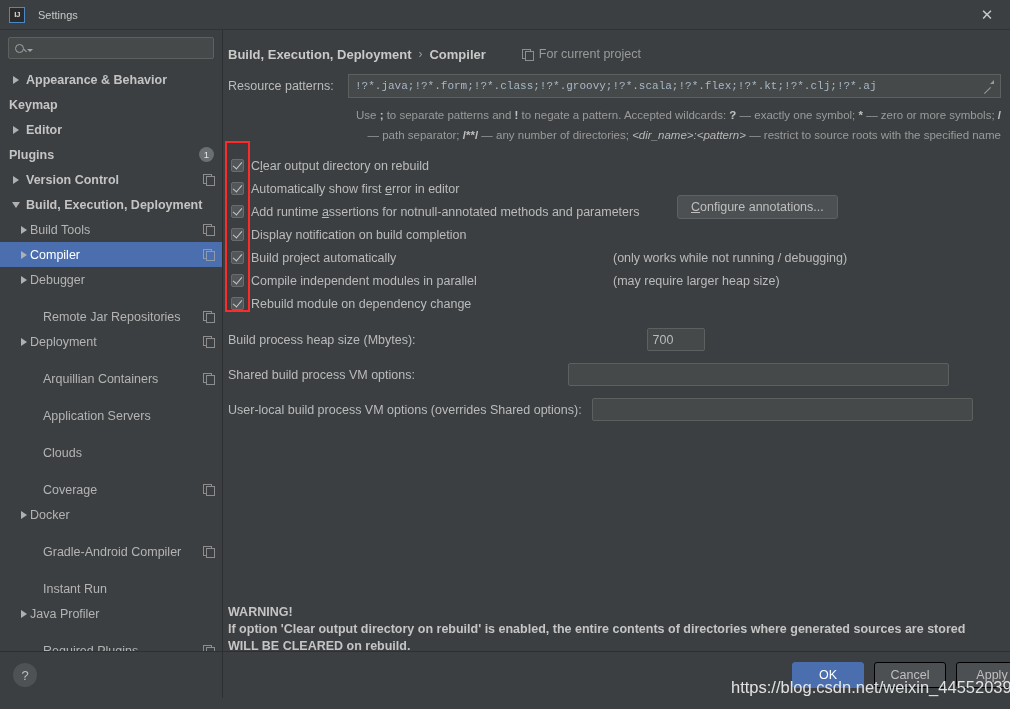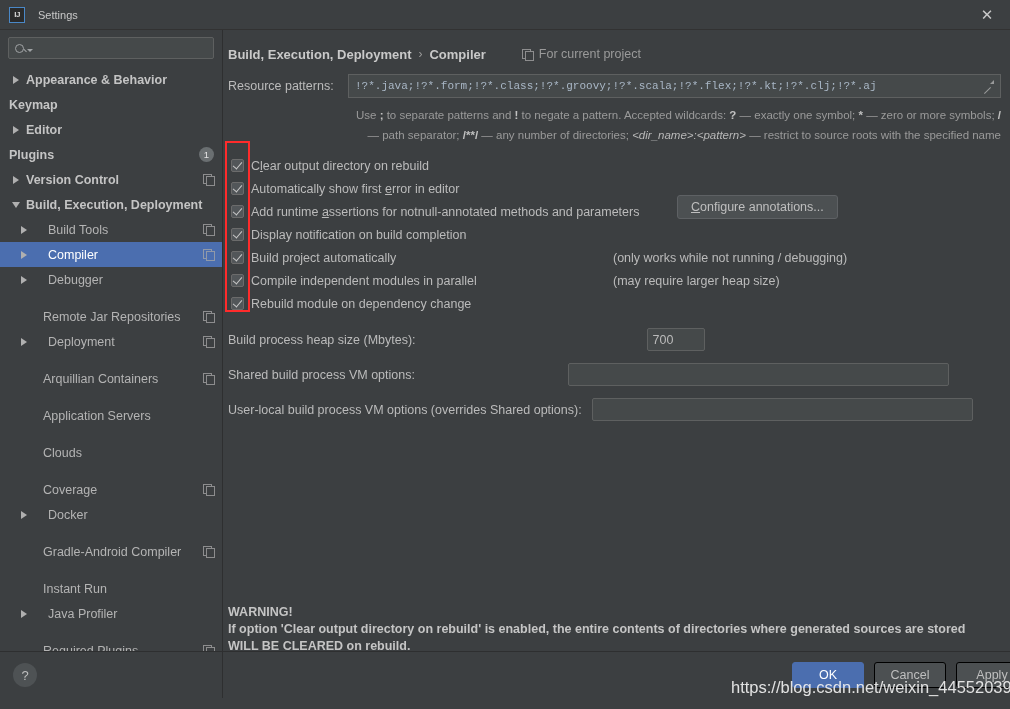--- a/index.html
+++ b/index.html
@@ -182,21 +182,21 @@
     content: "";
     position: absolute;
     left: 3px; top: 2px;
     width: 7px; height: 8px;
     border: 1px solid #a8a8a8;
     background: #3c3f41;
   }
   .tree-row.selected .copy-icon::after { background: #4b6eaf; }
   
   .lv0 { padding-left: 9px; }
-  .lv1 { padding-left: 30px; gap: 18px; }
+  .lv1 { padding-left: 30px; }
   .lv1 .arrow { margin-left: -13px; }
   .lv0 .arrow { margin-right: 4px; }
   .lv1noarrow { padding-left: 43px; margin-top: 12px; }
 
   #sidebar-bottom {
     height: 47px;
     flex: 0 0 47px;
     border-top: 1px solid #2e2f30;
     display: flex;
     align-items: center;

